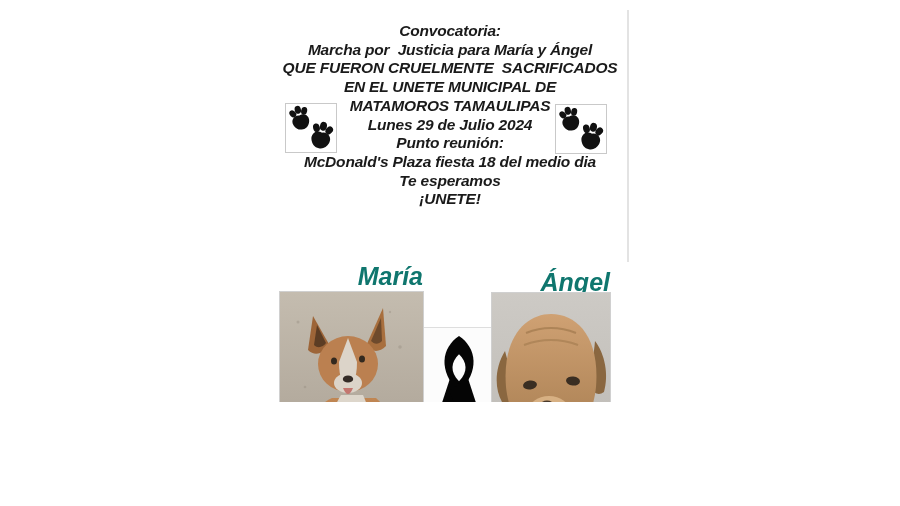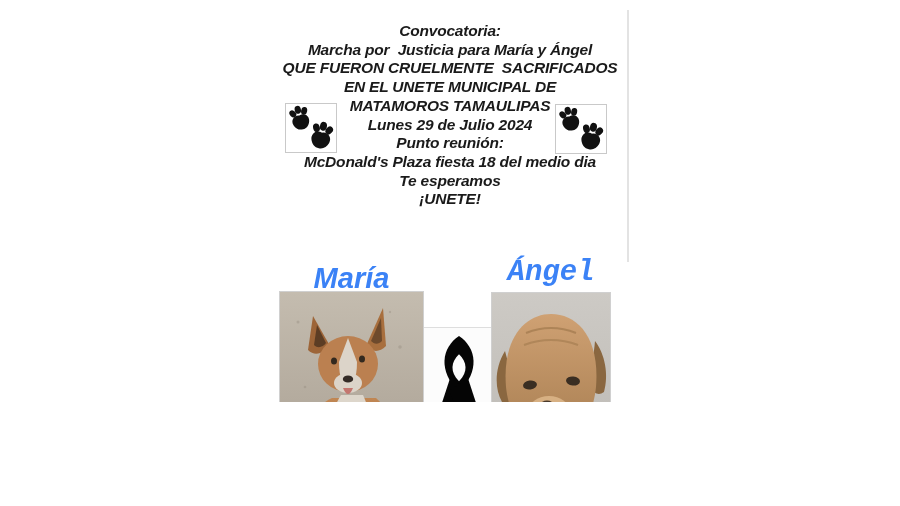--- a/index.html
+++ b/index.html
@@ -25,25 +25,25 @@
   .paw { position:absolute; }
   .paw svg { display:block; width:100%; height:100%; }
   .paw.a { left:1px;  top:1px;  width:26px; height:26px; transform:rotate(-15deg); }
   .paw.b { left:21px; top:17px; width:29px; height:29px; transform:rotate(12deg); }
   
   .divider-line {
     position:absolute; left:627px; top:10px; width:2px; height:252px; background:#e3e3e3;
   }
   
   .dog-name {
-    position:absolute; text-align:center;
-    font-weight:bold; font-style:italic; font-size:29px; color:#3b82f6;
+    position:absolute; text-align:right;
+    font-weight:bold; font-style:italic; font-size:25px; color:#0f766e;
   }
   .dog-name.maria { left:280px; width:143px; top:262px; }
-  .dog-name.angel { left:492px; width:118px; top:256px;font-family:Liberation Mono, monospace; }
+  .dog-name.angel { left:492px; width:118px; top:268px; }
   
   .photo {
     position:absolute; border:1px solid #d0d0d0; box-sizing:content-box;
     overflow:hidden; z-index:2; background:#b9b1a4;
   }
   .photo svg { display:block; }
   .photo.maria { left:279px; top:291px; width:143px; height:192px; }
   .photo.angel { left:491px; top:292px; width:118px; height:196px; }
   
   .ribbon-box {

